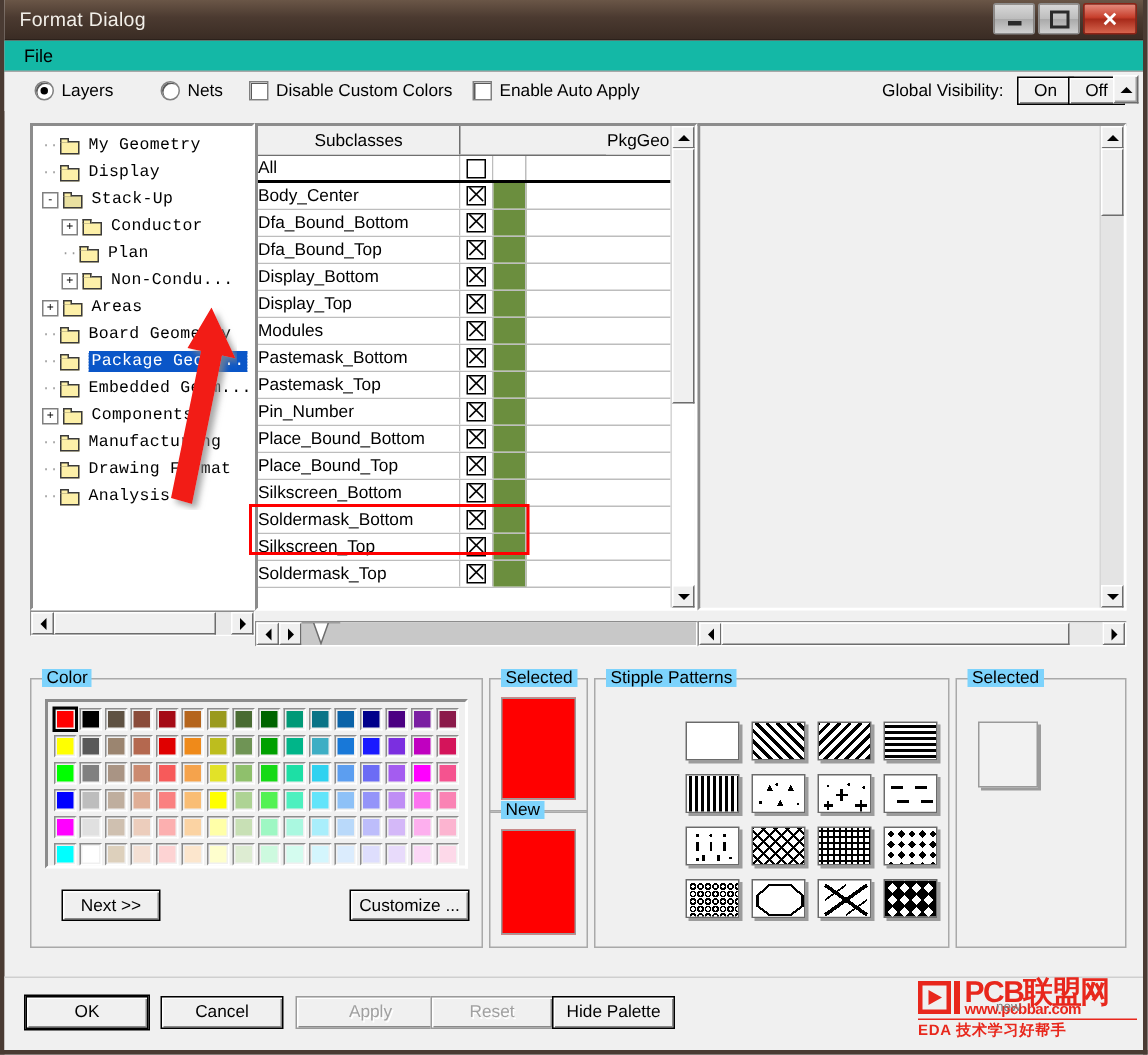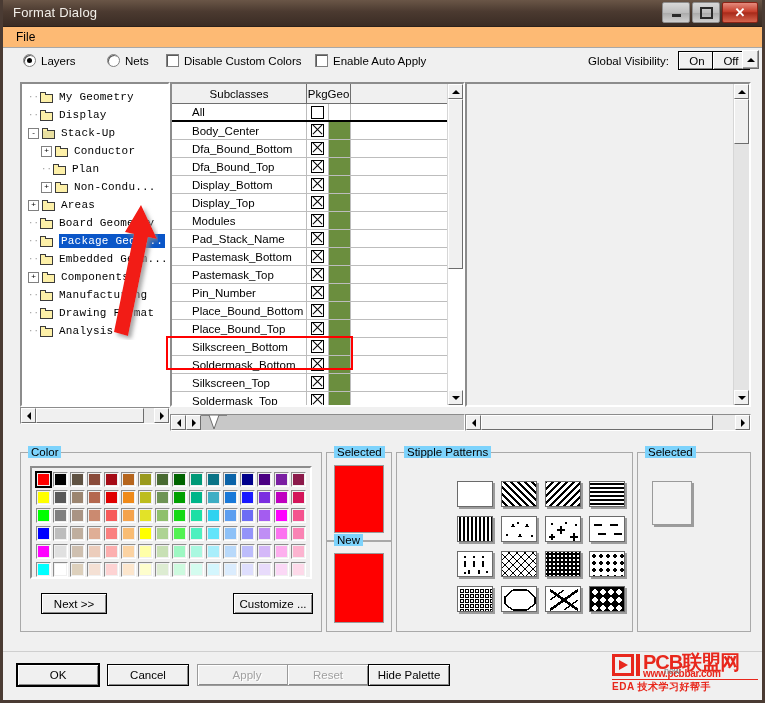--- a/index.html
+++ b/index.html
@@ -48,21 +48,21 @@
     position:absolute;left:0;top:0;right:0;bottom:0;
     display:flex;align-items:center;justify-content:center;
     font-size:11px;color:#202020;font-family:"Liberation Sans",sans-serif;
   }
   .tb-btn.close .glyph{color:#fff;font-size:13px;font-weight:bold;}
   .min-bar{width:9px;height:3px;background:#2a2a2a;margin-top:6px;}
   .max-sq{width:9px;height:8px;border:2px solid #2a2a2a;}
 
   
   .menubar{
-    height:20px;background:#fdba74;
+    height:20px;background:#14b8a6;
     border-bottom:1px solid #a8a8a8;
     display:flex;align-items:center;padding-left:8px;
   }
   .menu-item{font-size:12px;padding:1px 5px;cursor:default;}
 
   
   .options-row{
     height:26px;position:relative;background:#f0f0f0;
   }
   .radio, .chk{display:inline-flex;align-items:center;cursor:default;position:absolute;top:6px;}
@@ -133,30 +133,30 @@
   .folder:after{
     content:"";position:absolute;left:0;top:0px;width:6px;height:3px;
     background:#fdf0a8;border:1px solid #3a3a3a;border-bottom:none;box-sizing:border-box;
   }
   .folder.open:before{background:#e9e0a0;}
   .tlabel{font-size:11px;letter-spacing:.2px;}
   .tnode.selected .tlabel{background:#0a56c8;color:#fff;padding:1px 2px;outline:1px dotted #fff;}
 
   
   #sub-pane{left:150px;width:295px;height:325px;}
-  .sub-head{display:flex;height:19px;background:#f0f0f0;border-bottom:1px solid #6f6f6f;}
+  .sub-head{display:flex;height:19px;background:#f0f0f0;border-bottom:1px solid #6f6f6f;justify-content:space-between;}
   .sub-head .cell{
     display:flex;align-items:center;justify-content:center;
     font-size:11.5px;border-right:1px solid #6f6f6f;box-sizing:border-box;
     background:#f0f0f0;
   }
   .col-name{width:135px;}
   .sub-row{display:flex;height:18px;border-bottom:1px solid #bdbdbd;box-sizing:border-box;}
   .sub-row .cname{
-    width:135px;display:flex;align-items:center;padding-left:20px;
+    width:135px;display:flex;align-items:center;padding-left:0;
     font-size:11.5px;border-right:1px solid #bdbdbd;box-sizing:border-box;background:#fff;
   }
   .sub-row .ccheck{
     width:22px;display:flex;align-items:center;justify-content:center;
     border-right:1px solid #bdbdbd;box-sizing:border-box;background:#fff;
   }
   .sub-row .cswatch{width:22px;box-sizing:border-box;border-right:1px solid #bdbdbd;}
   .xbox{
     width:11px;height:11px;border:1px solid #000;background:#fff;position:relative;flex:none;
   }
@@ -495,27 +495,20 @@
             </div>
             <div class="sub-row">
               <div class="cname">Display_Top</div>
               <div class="ccheck">
                 <span class="xbox x"></span>
               </div>
               <div class="cswatch" style="background: rgb(107, 142, 62);"></div>
             </div>
             <div class="sub-row">
               <div class="cname">Modules</div>
-              <div class="ccheck">
-                <span class="xbox x"></span>
-              </div>
-              <div class="cswatch" style="background: rgb(107, 142, 62);"></div>
-            </div>
-            <div class="sub-row">
-              <div class="cname">Pad_Stack_Name</div>
               <div class="ccheck">
                 <span class="xbox x"></span>
               </div>
               <div class="cswatch" style="background: rgb(107, 142, 62);"></div>
             </div>
             <div class="sub-row">
               <div class="cname">Pastemask_Bottom</div>
               <div class="ccheck">
                 <span class="xbox x"></span>
               </div>

